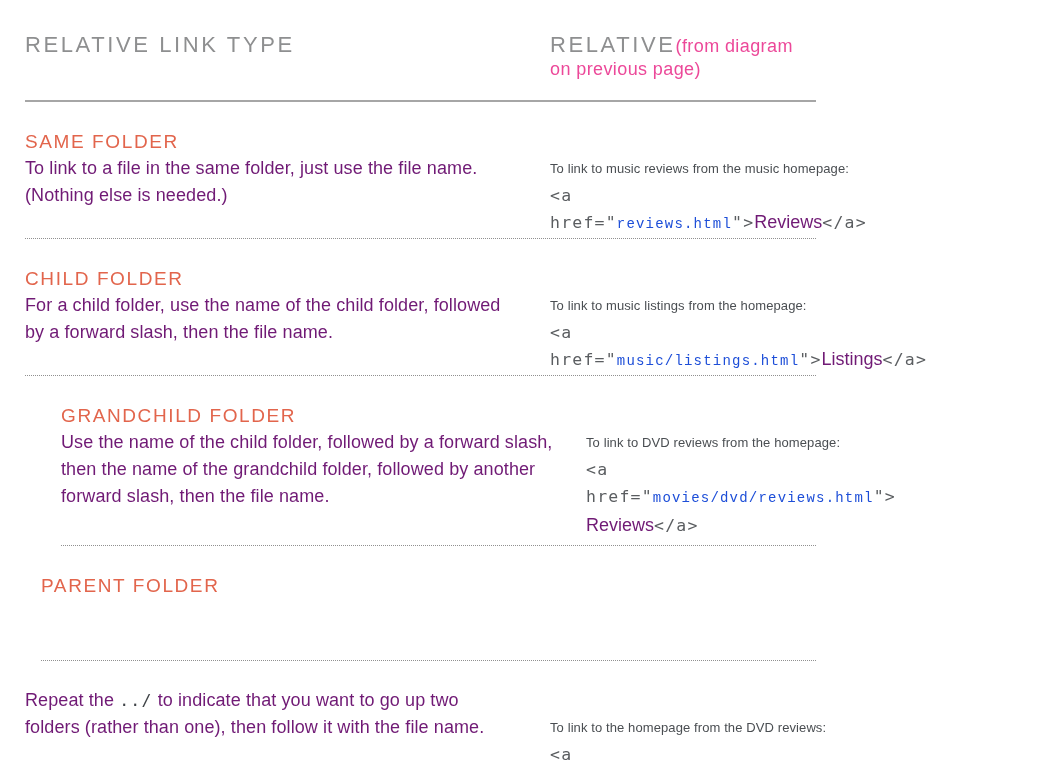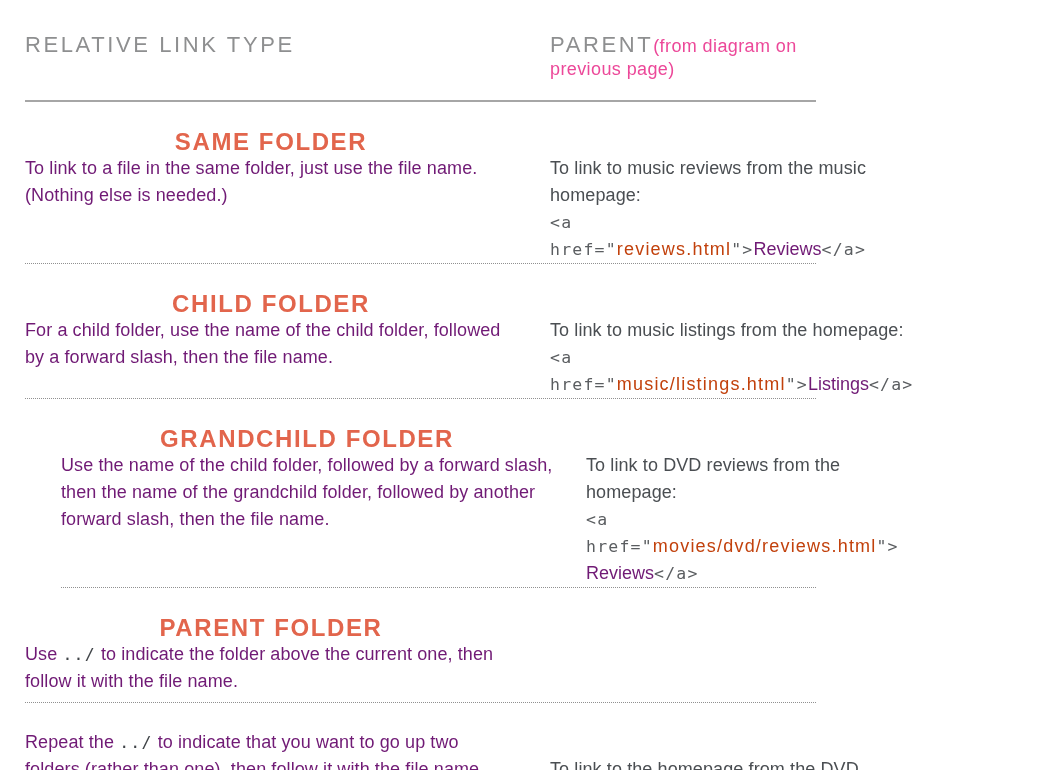--- a/index.html
+++ b/index.html
@@ -39,80 +39,79 @@
     margin-left: 0;
   }
   .rule-solid-top { border: none; border-top: 2px solid #a6a6a6; height: 0; }
   .rule-solid-bottom { border: none; border-top: 3px solid #a6a6a6; height: 0; }
   
   .row { padding-top: 26px; }
   .row.dotted-after { border-bottom: 1px dotted #909090; }
   .row-1 { min-height: 118px; }
   .row-2 { min-height: 113px; }
   .row-3 { min-height: 170px; margin-left: 36px; }
-  .row-4 { min-height: 115px; }
+  .row-4 { min-height: 115px; margin-left: 16px; }
   .row-5 { min-height: 150px; }
   .row-heading {
-    font-size: 24px;
-    font-weight: 700;
+    font-size: 19px;
+    font-weight: 400;
     letter-spacing: 1.6px;
     color: #e2654c;
     line-height: 27px;
-    text-align: center;
   }
   .row-desc {
     font-size: 18px;
     line-height: 27px;
     letter-spacing: 0.1px;
     color: #3f4347;
   }
   .example-block { margin-top: 27px; }
   .example-intro {
-    font-size: 18px;
+    font-size: 13px;
     line-height: 27px;
     letter-spacing: 0.1px;
     color: #4a4e52;
   }
   .example-code {
     font-size: 18px;
     line-height: 27px;
     color: #3f4347;
   }
   
   .seg-text { font-family: Liberation Sans, sans-serif; font-size: 18px; color: #701a75; }
   .seg-code {
     font-family: "DejaVu Sans Mono", monospace;
     font-size: 16.5px;
     letter-spacing: 1.2px;
     color: #5a5d60;
   }
   .seg-path {
-    font-family: Liberation Sans, sans-serif;
-    font-size: 18px;
+    font-family: Liberation Mono, monospace;
+    font-size: 14px;
     letter-spacing: 1.2px;
-    color: #c2410c;
+    color: #1d4ed8;
   }
   .seg-mono {
     font-family: "DejaVu Sans Mono", monospace;
     font-size: 16.5px;
     letter-spacing: 1.2px;
     color: #3f4347;
   }
 </style>
 </head>
 <body>
 
 <div class="page">
 
   <div class="table-header cols">
     <div>
       <span class="col-title">RELATIVE LINK TYPE</span>
     </div>
     <div>
-      <span class="col-title">PARENT</span><span class="col-subtitle">(from diagram on previous page)</span>
+      <span class="col-title">RELATIVE</span><span class="col-subtitle">(from diagram on previous page)</span>
     </div>
   </div>
 
   <div class="rule-solid-top"></div>
 
   <div class="row row-1 dotted-after cols">
     <div>
       <h3 class="row-heading">SAME FOLDER</h3>
       <p class="row-desc"><span class="seg-text">To link to a file in the same folder, just use the file name. (Nothing else is needed.)</span></p>
     </div>
@@ -146,21 +145,20 @@
       <div class="example-block">
         <p class="example-intro">To link to DVD reviews from the homepage:</p>
         <p class="example-code"><span class="seg-code">&lt;a href="</span><span class="seg-path">movies/dvd/reviews.html</span><span class="seg-code">"&gt;</span><br><span class="seg-text">Reviews</span><span class="seg-code">&lt;/a&gt;</span></p>
       </div>
     </div>
   </div>
 
   <div class="row row-4 dotted-after cols">
     <div>
       <h3 class="row-heading">PARENT FOLDER</h3>
-      <p class="row-desc"><span class="seg-text">Use </span><span class="seg-mono">../</span><span class="seg-text"> to indicate the folder above the current one, then follow it with the file name.</span></p>
     </div>
   </div>
 
   <div class="row row-5 cols">
     <div>
       <p class="row-desc"><span class="seg-text">Repeat the </span><span class="seg-mono">../</span><span class="seg-text"> to indicate that you want to go up two folders (rather than one), then follow it with the file name.</span></p>
     </div>
     <div>
       <div class="example-block">
         <p class="example-intro">To link to the homepage from the DVD reviews:</p>

